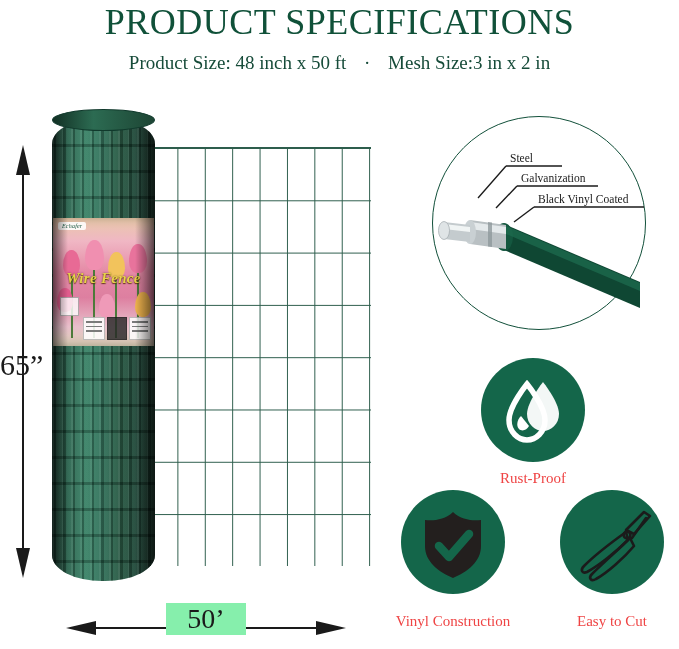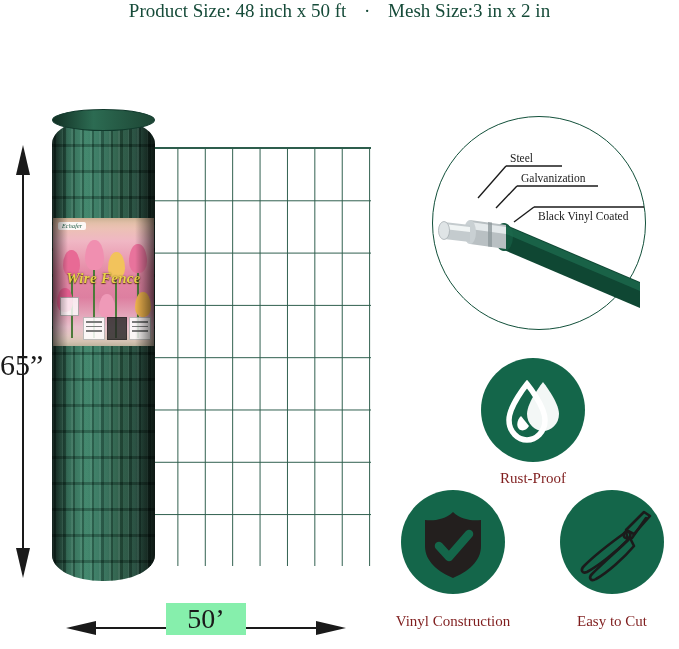--- a/index.html
+++ b/index.html
@@ -28,21 +28,21 @@
     margin: 0;
     padding-top: 2px;
     font-size: 36px;
     line-height: 40px;
     letter-spacing: 0.5px;
     font-weight: normal;
     color: #105139;
     font-family: "Liberation Serif", "DejaVu Serif", serif;
   }
   #subtitle-row {
-    margin-top: 0;
+    margin-top: 10px;
     font-size: 19px;
     line-height: 22px;
     color: #164b39;
     white-space: nowrap;
   }
   #subtitle-row .sep {
     display: inline-block;
     padding: 0 13px;
     color: #164b39;
   }
@@ -303,47 +303,48 @@
   }
   .callout-label {
     position: absolute;
     font-size: 11.5px;
     color: #1a1a1a;
     white-space: nowrap;
     font-family: "Liberation Serif", "DejaVu Serif", serif;
   }
   #label-steel      { left: 84px;  top: 40px; }
   #label-galv       { left: 95px;  top: 60px; }
-  #label-vinyl      { left: 112px; top: 81px; margin-top: 17px; }
+  #label-vinyl      { left: 112px; top: 81px; }
 
   
   .badge {
     position: absolute;
     border-radius: 50%;
     background: #14664a;
   }
   .badge-label {
     position: absolute;
     text-align: center;
     font-size: 15px;
-    color: #7f1d1d;
+    color: #ef4444;
     white-space: nowrap;
     font-family: "Liberation Serif", "DejaVu Serif", serif;
   }
   #badge-rust      { left: 481px; top: 358px; width: 104px; height: 104px; }
   #label-rust      { left: 461px; top: 470px; width: 144px; }
   #badge-sturdy    { left: 401px; top: 490px; width: 104px; height: 104px; }
   #label-sturdy    { left: 375px; top: 613px; width: 156px; }
   #badge-cut       { left: 560px; top: 490px; width: 104px; height: 104px; }
   #label-cut       { left: 558px; top: 613px; width: 108px; text-align: center; }
 </style>
 </head>
 <body>
 
 <div id="header">
+  <h1 id="page-title">PRODUCT SPECIFICATIONS</h1>
   <div id="subtitle-row">
     <span>Product Size: 48 inch x 50 ft</span>
     <span class="sep">·</span>
     <span>Mesh Size:3 in x 2 in</span>
   </div>
 </div>
 
 <div id="mesh-panel">
   <div id="mesh-grid"></div>
 </div>

